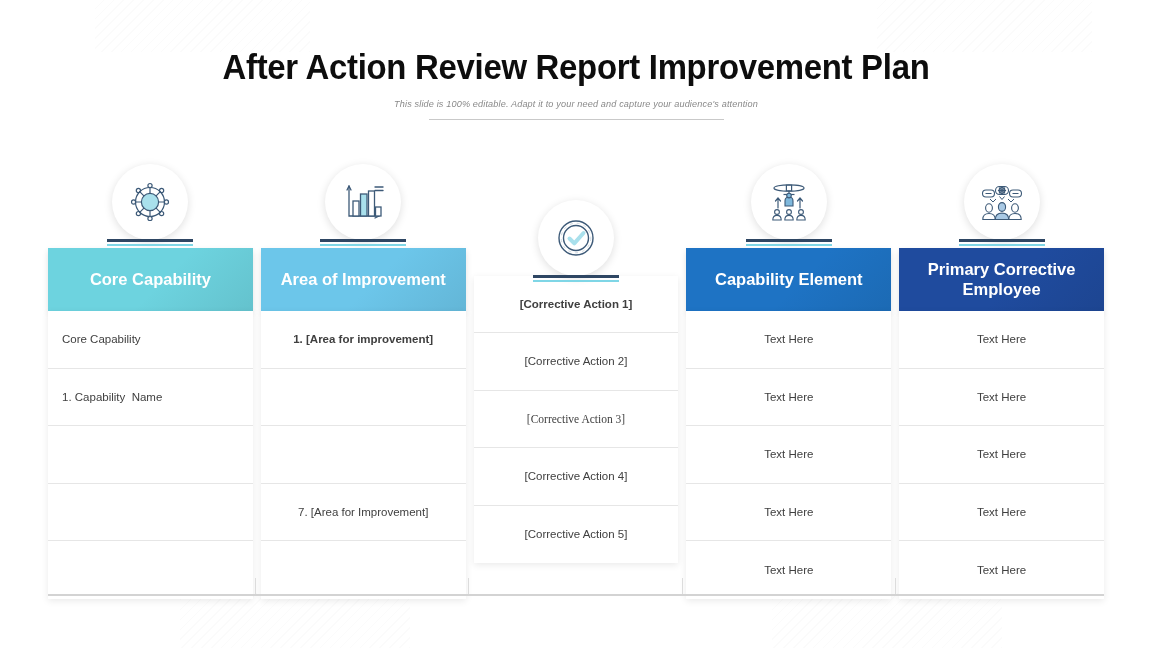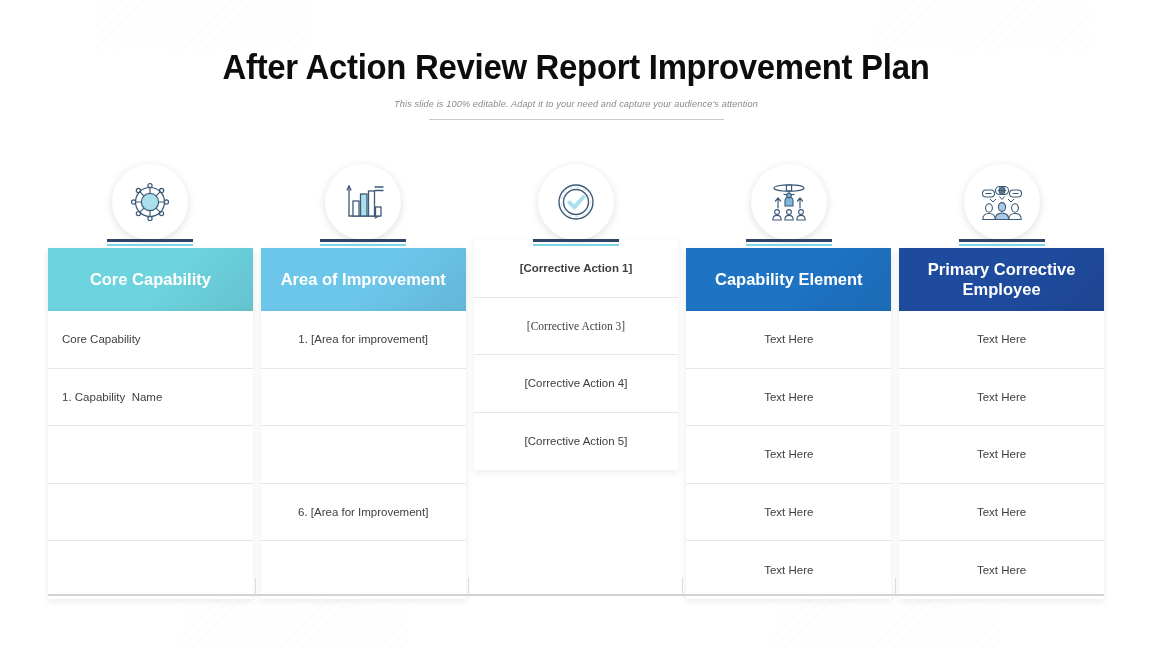--- a/index.html
+++ b/index.html
@@ -72,21 +72,21 @@
 
   
   .table-wrap {
     position: absolute;
     left: 48px;
     top: 158px;
     width: 1056px;
   }
   .columns {
     display: flex;
-    align-items: flex-start;
+    align-items: center;
     gap: 8px;
   }
   .col {
     flex: 1 1 0;
     min-width: 0;
     display: flex;
     flex-direction: column;
   }
 
   
@@ -283,43 +283,44 @@
                 <line x1="36" y1="9" x2="44" y2="9"></line>
                 <line x1="36" y1="12.5" x2="44" y2="12.5"></line>
               </g>
             </svg>
           </div>
           <div class="icon-base" style="background: rgb(46, 70, 99);"></div>
           <div class="icon-base-accent" style="background: rgb(127, 214, 230);"></div>
         </div>
         <div class="col-header" style="background: linear-gradient(135deg, rgb(108, 198, 234) 0%, rgb(108, 198, 234) 55%, rgb(99, 182, 215) 100%);">Area of Improvement</div>
         <div class="col-body">
-          <div class="cell" style="color: rgb(64, 64, 64);">1. [Area for improvement]</div>
-          <div class="cell" style="color: rgb(64, 64, 64);"></div>
-          <div class="cell" style="color: rgb(64, 64, 64);"></div>
-          <div class="cell" style="color: rgb(64, 64, 64);">6. [Area for Improvement]</div>
+          <div class="cell" style="color: rgb(64, 64, 64); font-weight: bold;">1. [Area for improvement]</div>
+          <div class="cell" style="color: rgb(64, 64, 64);"></div>
+          <div class="cell" style="color: rgb(64, 64, 64);"></div>
+          <div class="cell" style="color: rgb(64, 64, 64);">7. [Area for Improvement]</div>
           <div class="cell" style="color: rgb(64, 64, 64);"></div>
         </div>
       </div>
 
       <div class="col">
         <div class="icon-area">
           <div class="icon-circle">
             <svg width="48" height="48" viewBox="0 0 48 48">
               <circle cx="24" cy="24" r="17" fill="none" stroke="#3d5a78" stroke-width="1.4"></circle>
               <circle cx="24" cy="24" r="12.5" fill="none" stroke="#3d5a78" stroke-width="1.4"></circle>
               <circle cx="24" cy="24" r="14.8" fill="none" stroke="#cfd8e0" stroke-width="1" stroke-dasharray="3 4"></circle>
               <path d="M17.5 24.5 L22.3 29.3 L31.5 19" fill="none" stroke="#A9E0EC" stroke-width="4" stroke-linecap="round" stroke-linejoin="round"></path>
             </svg>
           </div>
           <div class="icon-base" style="background: rgb(46, 70, 99);"></div>
           <div class="icon-base-accent" style="background: rgb(127, 214, 230);"></div>
         </div>
         <div class="col-body">
           <div class="cell" style="color: rgb(64, 64, 64); font-weight: bold;">[Corrective Action 1]</div>
+          <div class="cell" style="color: rgb(64, 64, 64);">[Corrective Action 2]</div>
           <div class="cell" style="color: rgb(64, 64, 64); font-family: Liberation Serif, serif;">[Corrective Action 3]</div>
           <div class="cell" style="color: rgb(64, 64, 64);">[Corrective Action 4]</div>
           <div class="cell" style="color: rgb(64, 64, 64);">[Corrective Action 5]</div>
         </div>
       </div>
 
       <div class="col">
         <div class="icon-area">
           <div class="icon-circle">
             <svg width="50" height="50" viewBox="0 0 50 50">

